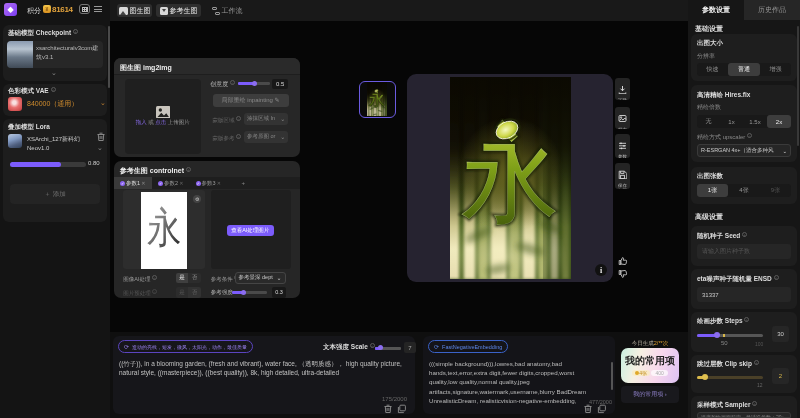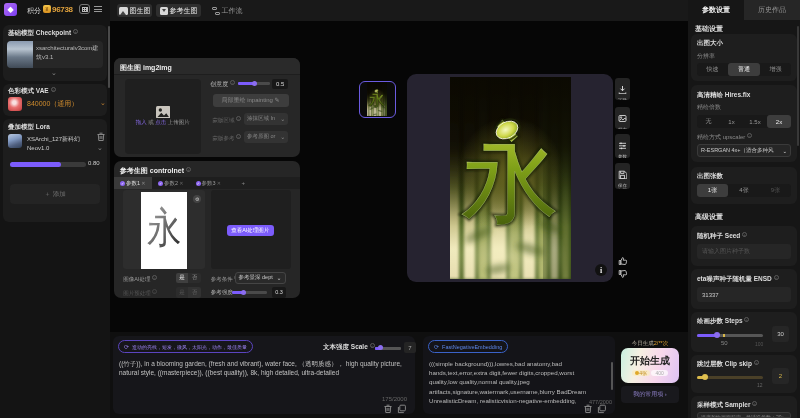--- a/index.html
+++ b/index.html
@@ -9,21 +9,21 @@
 .nfo { display:inline-block;width:5px;height:5px;border:0.7px solid #5a5a5a;border-radius:50%;color:#5a5a5a;font-size:4px;line-height:5px;text-align:center;vertical-align:1px;font-family:"Liberation Serif",serif;}
 </style>
 </head>
 <body>
 
 <div class="abs" style="left:0;top:0;width:110px;height:418px;background:#141414;">
 
   <div class="abs" style="left:4px;top:3px;width:13px;height:13px;border-radius:3px;background:linear-gradient(135deg,#b06cf5,#7b3df0);display:flex;align-items:center;justify-content:center;color:#fff;font-size:8px;">◆</div>
   <div class="abs" style="left:27px;top:6px;font-size:7px;color:#ddd;">积分</div>
   <div class="abs" style="left:43px;top:5px;width:8px;height:8px;border-radius:2px;background:linear-gradient(180deg,#f5c64a,#d89020);color:#8a5a10;font-size:5px;line-height:8px;text-align:center;font-weight:bold;">¥</div>
-  <div class="abs" style="left:52px;top:5px;font-size:8px;font-weight:bold;letter-spacing:-0.3px;color:#e2a33d;">96738</div>
+  <div class="abs" style="left:52px;top:5px;font-size:8px;font-weight:bold;letter-spacing:-0.3px;color:#e2a33d;">81614</div>
   <div class="abs" style="left:79px;top:4px;width:11px;height:10px;border:1px solid #777;border-radius:3px;">
       <div style="position:absolute;left:2px;top:2px;width:5.5px;height:4.5px;background-image:linear-gradient(#bbb 1px,transparent 1px),linear-gradient(90deg,#bbb 1px,transparent 1px);background-size:2px 2px;border-right:1px solid #bbb;border-bottom:1px solid #bbb;"></div>
     </div>
   <div class="abs" style="left:94px;top:6px;width:8px;height:6px;border-top:1px solid #999;border-bottom:1px solid #999;">
       <div style="margin-top:2px;border-top:1px solid #999;"></div>
     </div>
 
   <div class="abs" style="left:3px;top:25px;width:104px;height:56px;background:#1d1d1d;border-radius:6px;">
     <div class="abs" style="left:5px;top:4px;font-size:6.5px;font-weight:bold;color:#ddd;">基础模型 Checkpoint <span class="nfo">i</span></div>
     <div class="abs" style="left:4px;top:16px;width:96px;height:27px;background:#272727;border-radius:4px;"></div>
@@ -206,21 +206,21 @@
     <svg class="abs" style="right:22px;top:68px;" width="10" height="10" viewBox="0 0 10 10">
         <use href="#i-trash"></use>
       </svg>
     <svg class="abs" style="right:8px;top:68px;" width="10" height="10" viewBox="0 0 10 10">
         <use href="#i-copy"></use>
       </svg>
   </div>
 
   <div class="abs" style="left:511px;top:8px;width:58px;text-align:center;font-size:5.5px;color:#b8b0a0;">今日生成<span style="color:#e0a030;">2/**次</span></div>
   <div class="abs" style="left:511px;top:16px;width:58px;height:35px;border-radius:7px;background:linear-gradient(105deg,#c8f0e0 0%,#f6f0e2 30%,#f8d8ec 62%,#ddc2f4 100%);text-align:center;">
-    <div style="margin-top:6px;font-size:10px;font-weight:bold;color:#222;">开始生成</div>
+    <div style="margin-top:6px;font-size:10px;font-weight:bold;color:#222;">我的常用项</div>
     <div style="margin-top:2px;font-size:5px;"><span style="background:rgba(250,235,190,.75);border-radius:4px;padding:0 3px;color:#c08a18;"><span style="display:inline-block;width:4px;height:4px;border-radius:50%;background:#e0a828;"></span>4张</span> <span style="background:rgba(255,255,255,.7);border-radius:4px;padding:0 4px;color:#aaa;">400</span></div>
   </div>
   <div class="abs" style="left:511px;top:54px;width:58px;height:17px;background:#19191d;border-radius:4px;display:flex;align-items:center;justify-content:center;color:#8d7fc6;font-size:6px;">我的常用项 ›</div>
 </div>
 
 <div class="abs" style="left:688px;top:0;width:112px;height:418px;background:#161616;">
 
   <div class="abs" style="left:0;top:0;width:112px;height:20px;background:#262626;"></div>
   <div class="abs" style="left:0;top:0;width:56px;height:20px;background:#161616;display:flex;align-items:center;justify-content:center;color:#eee;font-size:7px;font-weight:bold;">参数设置</div>
   <div class="abs" style="left:56px;top:0;width:56px;height:20px;display:flex;align-items:center;justify-content:center;color:#999;font-size:7px;">历史作品</div>

